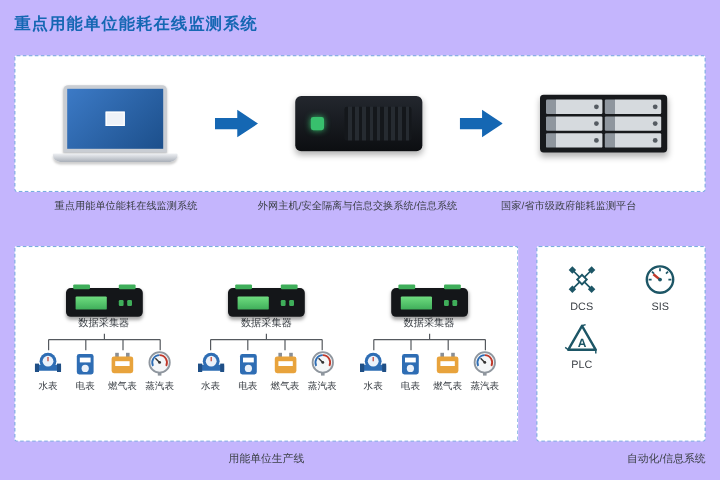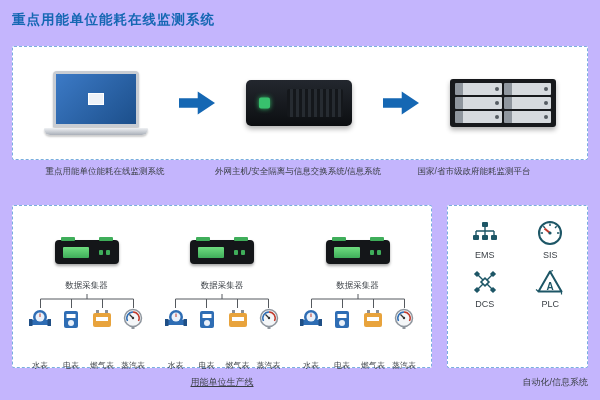--- a/index.html
+++ b/index.html
@@ -48,37 +48,37 @@
              display:grid; grid-template-columns:1fr 1fr; grid-template-rows:1fr 1fr 1fr; gap:2px;
              box-shadow:0 3px 5px rgba(0,0,0,.3); }
   .drive { background:linear-gradient(90deg,#8f969e 0 18%, #d6dade 18%); border-radius:1px; position:relative; }
   .drive::after { content:""; position:absolute; right:3px; top:50%; transform:translateY(-50%);
                   width:4px; height:4px; border-radius:50%; background:#555b62; }
 
   
   .left-box { position:absolute; left:12px; top:205px; width:420px; height:163px;
               display:flex; justify-content:space-evenly; align-items:flex-start; padding-top:34px; }
   .caption-left { position:absolute; top:376px; left:12px; width:420px; text-align:center;
-                  font-size:9px; color:#3a3f45;text-decoration:underline; }
+                  font-size:9px; color:#3a3f45; }
 
   .group { width:124px; display:flex; flex-direction:column; align-items:center; }
   .collector { width:64px; height:24px; background:#141619; border-radius:4px; position:relative;
                box-shadow:0 2px 3px rgba(0,0,0,.35); }
   .collector::before, .collector::after { content:""; position:absolute; top:-3px; width:14px; height:4px;
                background:#3fae5a; border-radius:1px; }
   .collector::before { left:6px; }
   .collector::after  { right:6px; }
   .collector-screen { position:absolute; left:8px; top:7px; width:26px; height:11px;
                       background:linear-gradient(#6fdd80,#3fae5a); border-radius:1px; }
   .collector-dot { position:absolute; top:10px; width:4px; height:5px; background:#3fae5a; border-radius:1px; }
   .cd1 { right:16px; } .cd2 { right:9px; }
-  .collector-label { font-size:8.5px; color:#3a3f45; margin-top:16px; }
+  .collector-label { font-size:8.5px; color:#3a3f45; margin-top:0; }
   .tree { margin-top:2px; display:block; }
   .meters { display:flex; width:124px; }
-  .meter { width:31px; display:flex; flex-direction:column; align-items:center;gap:28px; }
+  .meter { width:31px; display:flex; flex-direction:column; align-items:center; }
   .meter-label { font-size:8px; color:#3a3f45; margin-top:2px; white-space:nowrap; }
   .meter-icon svg { display:block; }
 
   
   .right-box { position:absolute; left:447px; top:205px; width:141px; height:163px;
                display:grid; grid-template-columns:1fr 1fr; grid-template-rows:1fr 1fr 1fr;
                padding:8px 4px 6px; justify-items:center; align-items:center; }
   .caption-right { position:absolute; top:376px; left:447px; width:141px; text-align:right;
                    font-size:9px; color:#3a3f45; }
   .sys-item { display:flex; flex-direction:column; align-items:center; }
@@ -311,63 +311,51 @@
           <div class="meter-label">蒸汽表</div>
         </div>
       </div>
     </div>
   </div>
 
   <div class="caption-left">用能单位生产线</div>
 
   <div class="right-box dashed-box">
 
-    <div class="sys-item">
-      <div class="sys-icon">
-        <svg width="30" height="30" viewBox="0 0 30 30">
-            <rect x="12" y="4" width="6" height="5" rx="1" fill="#1d5666"></rect>
-            <path d="M15 9 V13 M6 13 H24 M6 13 V17 M15 13 V17 M24 13 V17" stroke="#1d5666" stroke-width="1.4" fill="none"></path>
-            <rect x="3" y="17" width="6" height="5" rx="1" fill="#1d5666"></rect>
-            <rect x="12" y="17" width="6" height="5" rx="1" fill="#1d5666"></rect>
-            <rect x="21" y="17" width="6" height="5" rx="1" fill="#1d5666"></rect>
-          </svg>
-      </div>
-      <div class="sys-label">EMS</div>
-    </div>
-
-
-    <div class="sys-item">
-      <div class="sys-icon">
-        <svg width="30" height="30" viewBox="0 0 30 30">
-            <circle cx="15" cy="15" r="11" fill="none" stroke="#1d5666" stroke-width="2"></circle>
-            <path d="M15 5.5 V8 M24.5 15 H22 M5.5 15 H8 M21.7 8.3 L20 10 M8.3 8.3 L10 10" stroke="#1d5666" stroke-width="1.4"></path>
-            <path d="M15 15 L9.5 10.5" stroke="#c0392b" stroke-width="2"></path>
-            <circle cx="15" cy="15" r="1.6" fill="#1d5666"></circle>
-          </svg>
-      </div>
-      <div class="sys-label">SIS</div>
-    </div>
+
 
     <div class="sys-item">
       <div class="sys-icon">
         <svg width="30" height="30" viewBox="0 0 30 30">
             <path d="M15 15 L7 7 M15 15 L23 7 M15 15 L7 23 M15 15 L23 23" stroke="#1d5666" stroke-width="1.4"></path>
             <rect x="4.8" y="4.8" width="4.4" height="4.4" transform="rotate(45 7 7)" fill="#1d5666"></rect>
             <rect x="20.8" y="4.8" width="4.4" height="4.4" transform="rotate(45 23 7)" fill="#1d5666"></rect>
             <rect x="4.8" y="20.8" width="4.4" height="4.4" transform="rotate(45 7 23)" fill="#1d5666"></rect>
             <rect x="20.8" y="20.8" width="4.4" height="4.4" transform="rotate(45 23 23)" fill="#1d5666"></rect>
             <rect x="12.2" y="12.2" width="5.6" height="5.6" transform="rotate(45 15 15)" fill="#ffffff" stroke="#1d5666" stroke-width="1.6"></rect>
           </svg>
       </div>
       <div class="sys-label">DCS</div>
     </div>
 
     <div class="sys-item">
       <div class="sys-icon">
         <svg width="30" height="30" viewBox="0 0 30 30">
+            <circle cx="15" cy="15" r="11" fill="none" stroke="#1d5666" stroke-width="2"></circle>
+            <path d="M15 5.5 V8 M24.5 15 H22 M5.5 15 H8 M21.7 8.3 L20 10 M8.3 8.3 L10 10" stroke="#1d5666" stroke-width="1.4"></path>
+            <path d="M15 15 L9.5 10.5" stroke="#c0392b" stroke-width="2"></path>
+            <circle cx="15" cy="15" r="1.6" fill="#1d5666"></circle>
+          </svg>
+      </div>
+      <div class="sys-label">SIS</div>
+    </div>
+
+    <div class="sys-item">
+      <div class="sys-icon">
+        <svg width="30" height="30" viewBox="0 0 30 30">
             <path d="M15 4.5 L26.5 24.5 H3.5 Z" fill="none" stroke="#1d5666" stroke-width="2" stroke-linejoin="round"></path>
             <path d="M15 4.5 l3 -1 M26.5 24.5 l0 3 M3.5 24.5 l-2.5 -2" stroke="#1d5666" stroke-width="1.2"></path>
             <text x="15" y="22.5" text-anchor="middle" font-size="10" font-weight="bold" fill="#1d5666">A</text>
           </svg>
       </div>
       <div class="sys-label">PLC</div>
     </div>
 
   </div>
 

